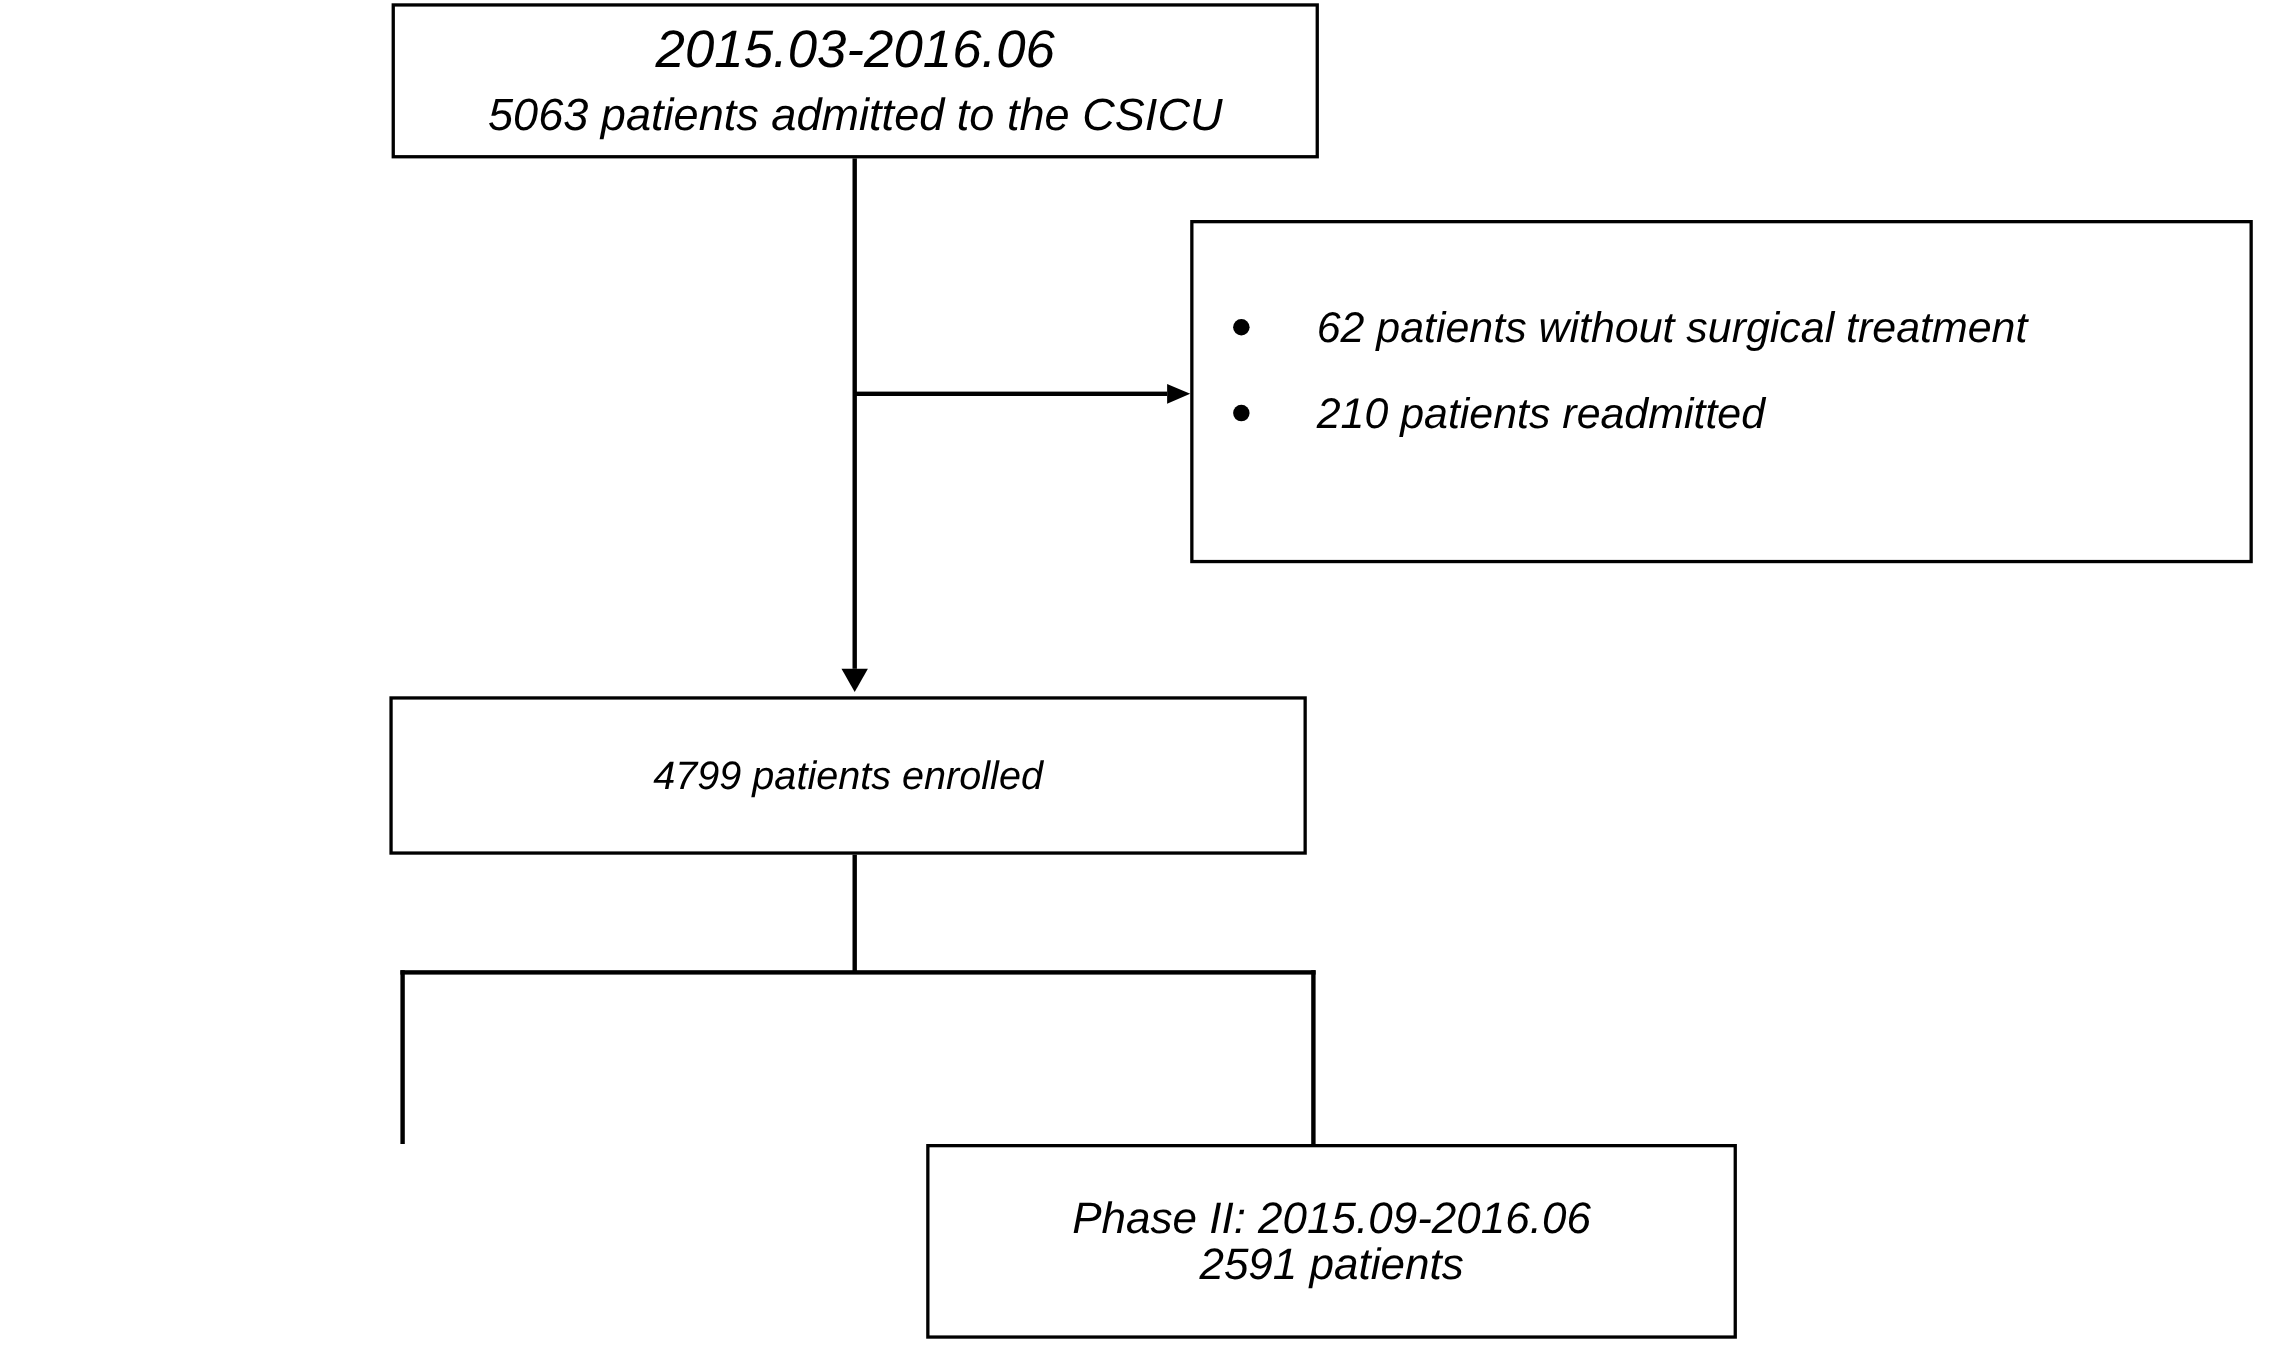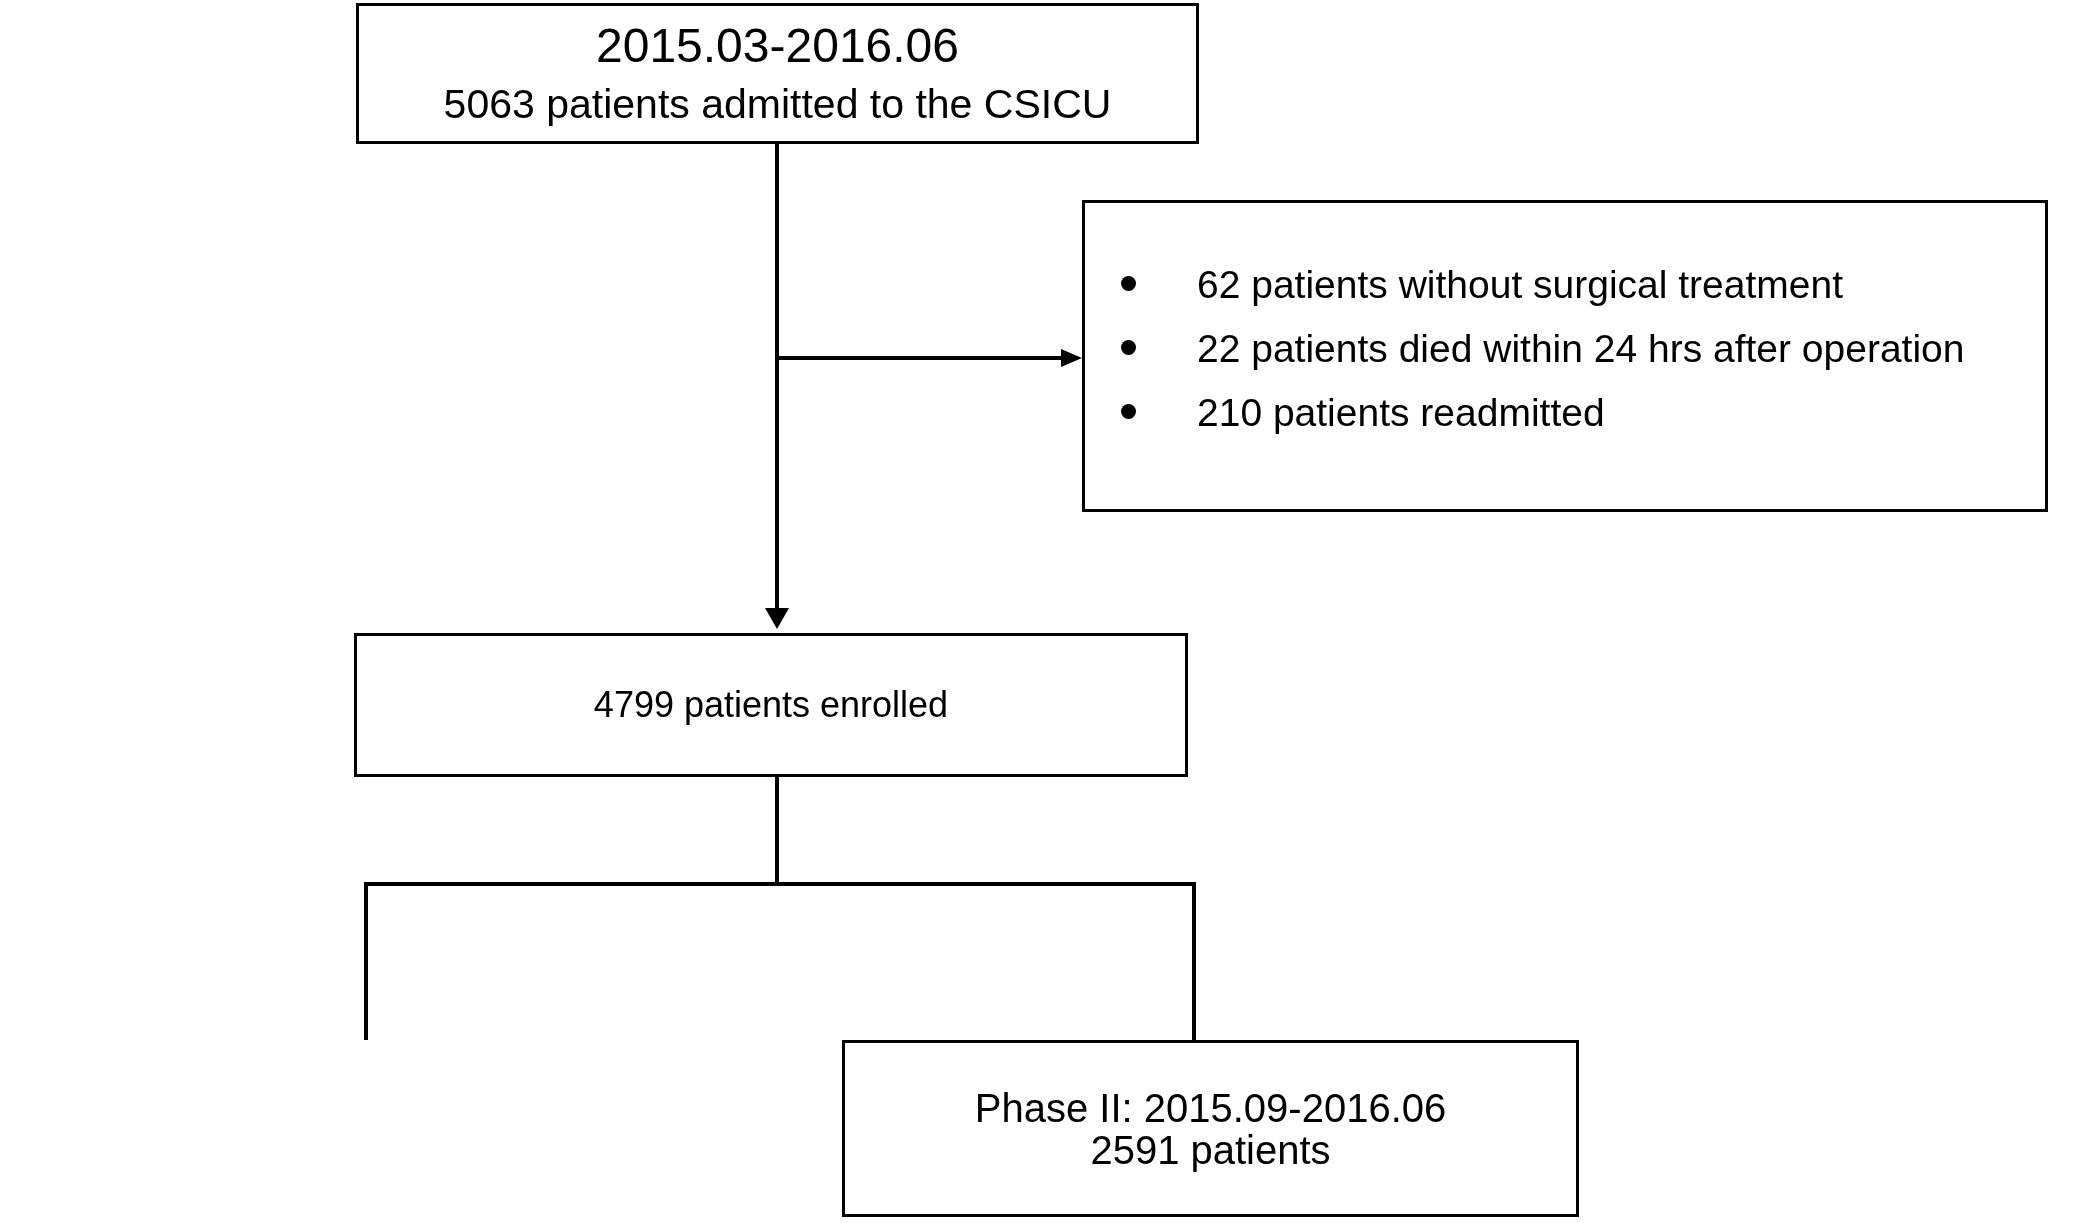--- a/index.html
+++ b/index.html
@@ -8,20 +8,21 @@
     background: #ffffff;
   }
   #canvas {
     position: relative;
     width: 2051px;
     height: 1223px;
     background: #ffffff;
     font-family: "Liberation Sans", "DejaVu Sans", sans-serif;
     color: #000000;
     overflow: hidden;
+    font-style: italic;
   }
   .box {
     position: absolute;
     background: #ffffff;
     border: 3px solid #000000;
     box-sizing: border-box;
     display: flex;
     flex-direction: column;
     align-items: center;
     justify-content: center;
@@ -62,21 +63,21 @@
     font-size: 39px;
   }
   #box-excluded .title { line-height: 46px; }
   #box-excluded ul {
     list-style: none;
     margin: 0; padding: 0;
   }
   #box-excluded li {
     position: relative;
     padding-left: 92px;
-    margin-top: 20px;
+    margin-top: 34px;
     line-height: 44px;
   }
   #box-excluded .dot {
     position: absolute;
     left: 16px; top: 13px;
     width: 15px; height: 15px;
     border-radius: 50%;
     background: #000000;
   }
 
@@ -111,24 +112,20 @@
   <div class="arrowhead" id="arrow-right"></div>
 
   <div class="box" id="box-excluded">
     <ul>
       <li>
         <span class="dot"></span>
         <span>62 patients without surgical treatment</span>
       </li>
       <li>
         <span class="dot"></span>
-        <span>22 patients died within 24 hrs after operation</span>
-      </li>
-      <li>
-        <span class="dot"></span>
         <span>210 patients readmitted</span>
       </li>
     </ul>
   </div>
 
   <div class="box" id="box-enrolled">
     <div>4799 patients enrolled</div>
   </div>
 
   <div class="line" id="conn-stem"></div>

